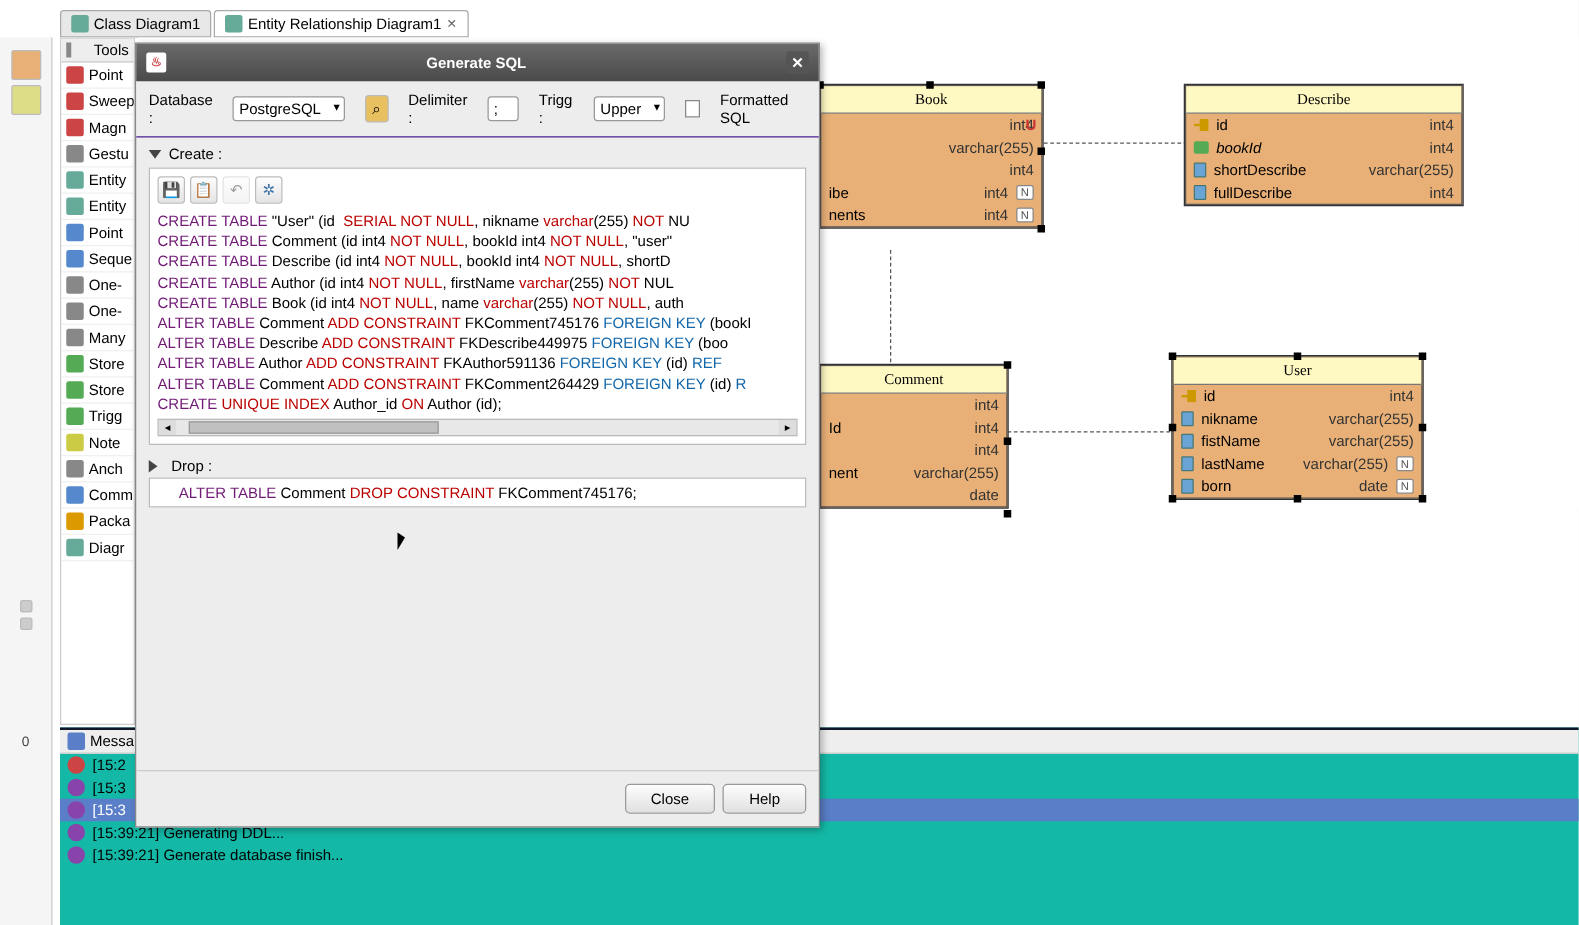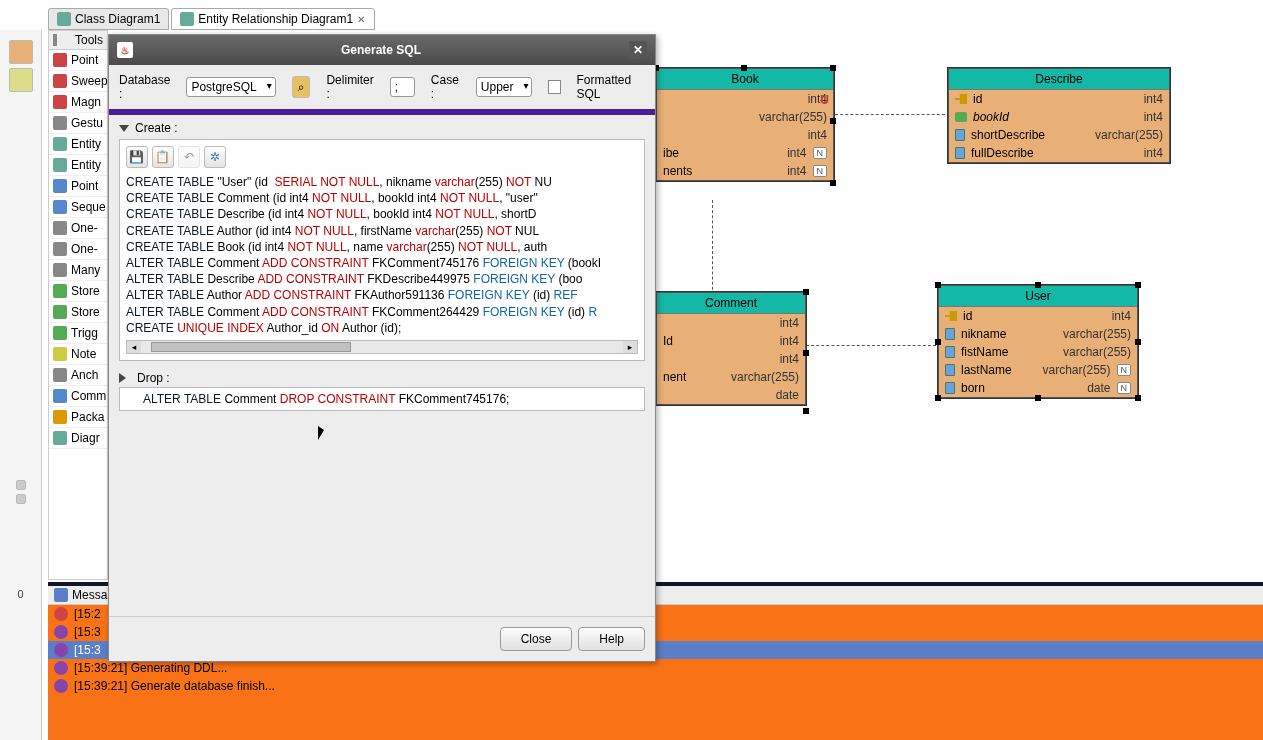--- a/index.html
+++ b/index.html
@@ -23,37 +23,37 @@
 .tools-panel { position: absolute; left: 48px; top: 30px; width: 60px; bottom: 160px; background: #fff; border: 1px solid #ccc; overflow: hidden; }
 .tools-header { background: #eee; padding: 2px 4px; border-bottom: 1px solid #ccc; display: flex; align-items: center; gap: 18px; white-space: nowrap; }
 .tool-item { padding: 3px 4px; display: flex; align-items: center; gap: 4px; white-space: nowrap; font-size: 11px; border-bottom: 1px solid #f0f0f0; }
 .tool-icon { width: 14px; height: 14px; flex-shrink: 0; border-radius: 2px; }
 
 
 .canvas { position: absolute; left: 110px; top: 30px; right: 0; bottom: 160px; background: #fff; }
 
 
 .entity { position: absolute; background: #e8b077; border: 1px solid #555; box-shadow: 0 0 0 1px #333; }
-.entity-header { background: #14b8a6; padding: 3px 6px; text-align: center; border-bottom: 1px solid #777; font-weight: normal; }
+.entity-header { background: #fef9c3; padding: 3px 6px; text-align: center; border-bottom: 1px solid #777; font-weight: normal; font-family: Liberation Serif, serif; }
 .entity-row { padding: 2px 6px; display: flex; align-items: center; gap: 6px; }
 .entity-row .col-name { flex: 1; }
 .entity-row .col-type { color: #333; }
 .entity-row .badge { background: #fff; border: 1px solid #888; padding: 0 3px; font-size: 9px; color: #555; border-radius: 2px; }
 .key-icon { width: 12px; height: 10px; background: #cc9900; clip-path: polygon(0 40%, 40% 40%, 40% 0, 100% 0, 100% 100%, 40% 100%, 40% 60%, 0 60%); }
 .col-icon { width: 10px; height: 12px; background: #6aa4d4; border: 1px solid #477; border-radius: 1px; }
 .fk-icon { width: 12px; height: 10px; background: #5a5; border-radius: 2px; }
 .entity-handle { position: absolute; width: 6px; height: 6px; background: #000; }
 
 
 .dialog { position: absolute; left: 108px; top: 34px; width: 548px; height: 628px; background: #ededed; border: 1px solid #888; box-shadow: 2px 2px 6px rgba(0,0,0,0.3); display: flex; flex-direction: column; }
 .dialog-title { background: linear-gradient(#6a6a6a, #4a4a4a); color: #fff; padding: 6px 8px; text-align: center; font-weight: bold; position: relative; display: flex; align-items: center; }
 .dialog-title-text { flex: 1; }
 .dialog-title .java-icon { width: 16px; height: 16px; background: #fff; border-radius: 2px; display: flex; align-items: center; justify-content: center; font-size: 10px; color: #c44; }
 .dialog-close { width: 18px; height: 18px; background: #555; color: #fff; display: flex; align-items: center; justify-content: center; cursor: pointer; border-radius: 2px; }
-.dialog-toolbar { padding: 8px 10px; display: flex; align-items: center; gap: 16px; background: #ededed; border-bottom: 6px solid #4c1d95; }
+.dialog-toolbar { padding: 8px 10px; display: flex; align-items: center; gap: 16px; background: #ededed; border-bottom: 1px solid #4c1d95; }
 .dialog-toolbar label { font-size: 12px; }
 .combo { border: 1px solid #999; background: #fff; padding: 2px 18px 2px 4px; position: relative; border-radius: 3px; }
 .combo::after { content: '▾'; position: absolute; right: 3px; top: 2px; font-size: 10px; }
 .icon-button { width: 22px; height: 22px; border: 1px solid #bbb; background: linear-gradient(#fdfdfd, #e4e4e4); border-radius: 3px; display: flex; align-items: center; justify-content: center; }
 .text-input { border: 1px solid #999; background: #fff; padding: 2px 4px; border-radius: 3px; }
 .checkbox { width: 14px; height: 14px; border: 1px solid #888; background: #fff; }
 
 .dialog-tabs { display: flex; padding: 4px 10px 0 10px; gap: 2px; }
 .dialog-tab { padding: 3px 12px; border: 1px solid #aaa; background: #e0e0e0; border-radius: 3px 3px 0 0; cursor: pointer; }
 .dialog-tab.active { background: #f5f5f5; border-bottom-color: #f5f5f5; }
@@ -61,36 +61,36 @@
 .dialog-body { flex: 1; padding: 4px 10px; overflow: auto; }
 .section { margin-bottom: 8px; }
 .section-header { display: flex; align-items: center; gap: 6px; padding: 2px 0; }
 .disclose { width: 0; height: 0; border-left: 5px solid transparent; border-right: 5px solid transparent; border-top: 7px solid #444; cursor: pointer; }
 .disclose.closed { border-top: 5px solid transparent; border-bottom: 5px solid transparent; border-left: 7px solid #444; }
 .section-label { font-size: 12px; }
 .section-content { border: 1px solid #bbb; background: #fff; margin-top: 2px; padding: 6px; }
 .sql-toolbar { display: flex; gap: 4px; margin-bottom: 6px; }
 
 .sql-text { font-family: monospace; font-size: 12px; white-space: pre; overflow-x: auto; line-height: 1.35; }
-.kw-purple { color: #0f172a; }
+.kw-purple { color: #701a75; }
 .kw-red { color: #b00; }
 .kw-blue { color: #16a; }
 .kw-black { color: #000; }
 
 .scroll-bar { height: 14px; background: #e8e8e8; border: 1px solid #bbb; display: flex; align-items: center; margin-top: 4px; }
 .scroll-btn { width: 14px; height: 12px; background: #ddd; text-align: center; font-size: 9px; line-height: 12px; }
 .scroll-thumb { width: 200px; height: 10px; background: #c0c0c0; border: 1px solid #999; margin-left: 10px; }
 
 .single-line-box { border: 1px solid #bbb; background: #fff; padding: 4px 23px; font-family: monospace; font-size: 12px; }
 
 .dialog-buttons { padding: 10px; display: flex; justify-content: flex-end; gap: 6px; border-top: 1px solid #ccc; }
 .dlg-btn { padding: 4px 20px; border: 1px solid #999; background: linear-gradient(#fdfdfd, #e0e0e0); border-radius: 4px; cursor: pointer; }
 
 
-.messages-panel { position: absolute; left: 48px; right: 0; bottom: 0; height: 158px; background: #f97316; border-top: 4px solid #0f172a; }
+.messages-panel { position: absolute; left: 48px; right: 0; bottom: 0; height: 158px; background: #14b8a6; border-top: 2px solid #0f172a; }
 .messages-header { background: #eee; padding: 2px 6px; border-bottom: 1px solid #ccc; display: flex; align-items: center; gap: 4px; }
 .msg-row { padding: 2px 6px; display: flex; align-items: center; gap: 6px; font-size: 12px; }
 .msg-row.selected { background: #5a7ec7; color: #fff; }
 .msg-icon { width: 14px; height: 14px; border-radius: 50%; flex-shrink: 0; }
 .msg-icon.err { background: #c44; }
 .msg-icon.info { background: #84a; }
 
 .cursor { position: absolute; left: 318px; top: 426px; width: 12px; height: 18px; pointer-events: none; }
 .cursor::before { content: ''; position: absolute; width: 0; height: 0; border-left: 6px solid #000; border-top: 4px solid transparent; border-bottom: 10px solid transparent; }
 
@@ -385,21 +385,21 @@
     <span class="dialog-title-text">Generate SQL</span>
     <span class="dialog-close">✕</span>
   </div>
 
   <div class="dialog-toolbar">
     <label>Database :</label>
     <div class="combo"><span>PostgreSQL</span></div>
     <div class="icon-button" style="background:#e8c060">⌕</div>
     <label>Delimiter :</label>
     <div class="text-input" style="width:28px"><span>;</span></div>
-    <label>Case :</label>
+    <label>Trigg :</label>
     <div class="combo"><span>Upper</span></div>
     <div class="checkbox"></div>
     <label>Formatted SQL</label>
   </div>
 
 
   <div class="dialog-body">
 
     <div class="section">
       <div class="section-header">

